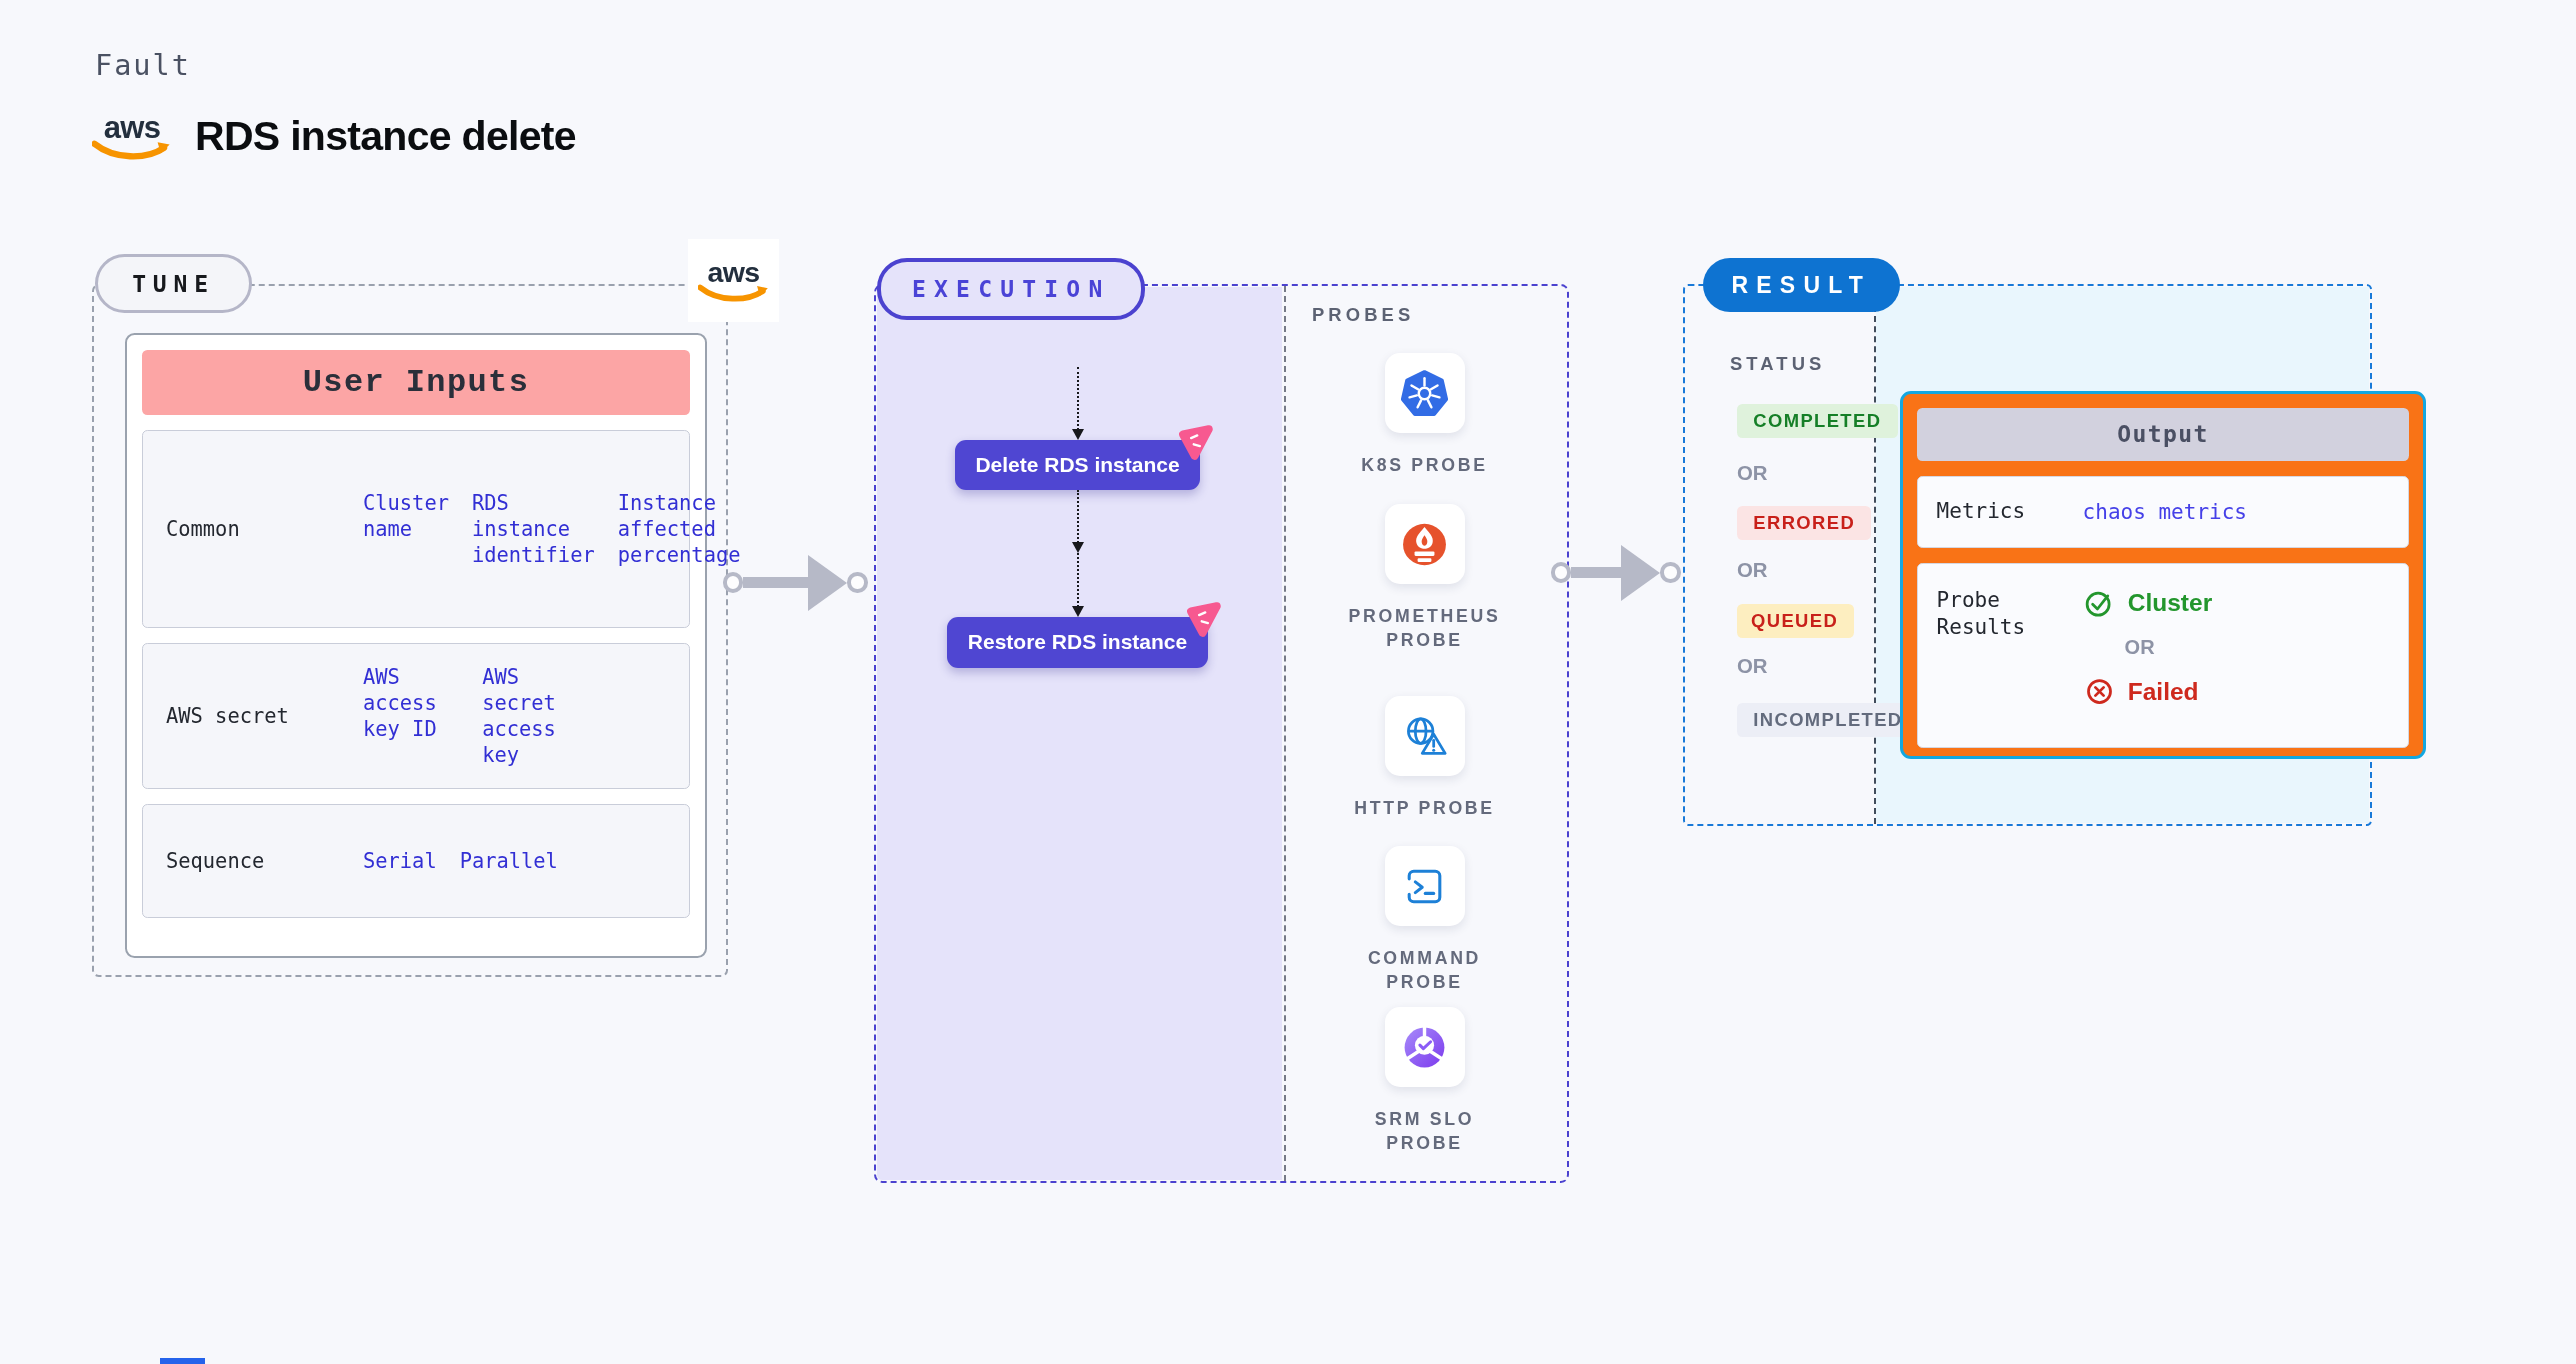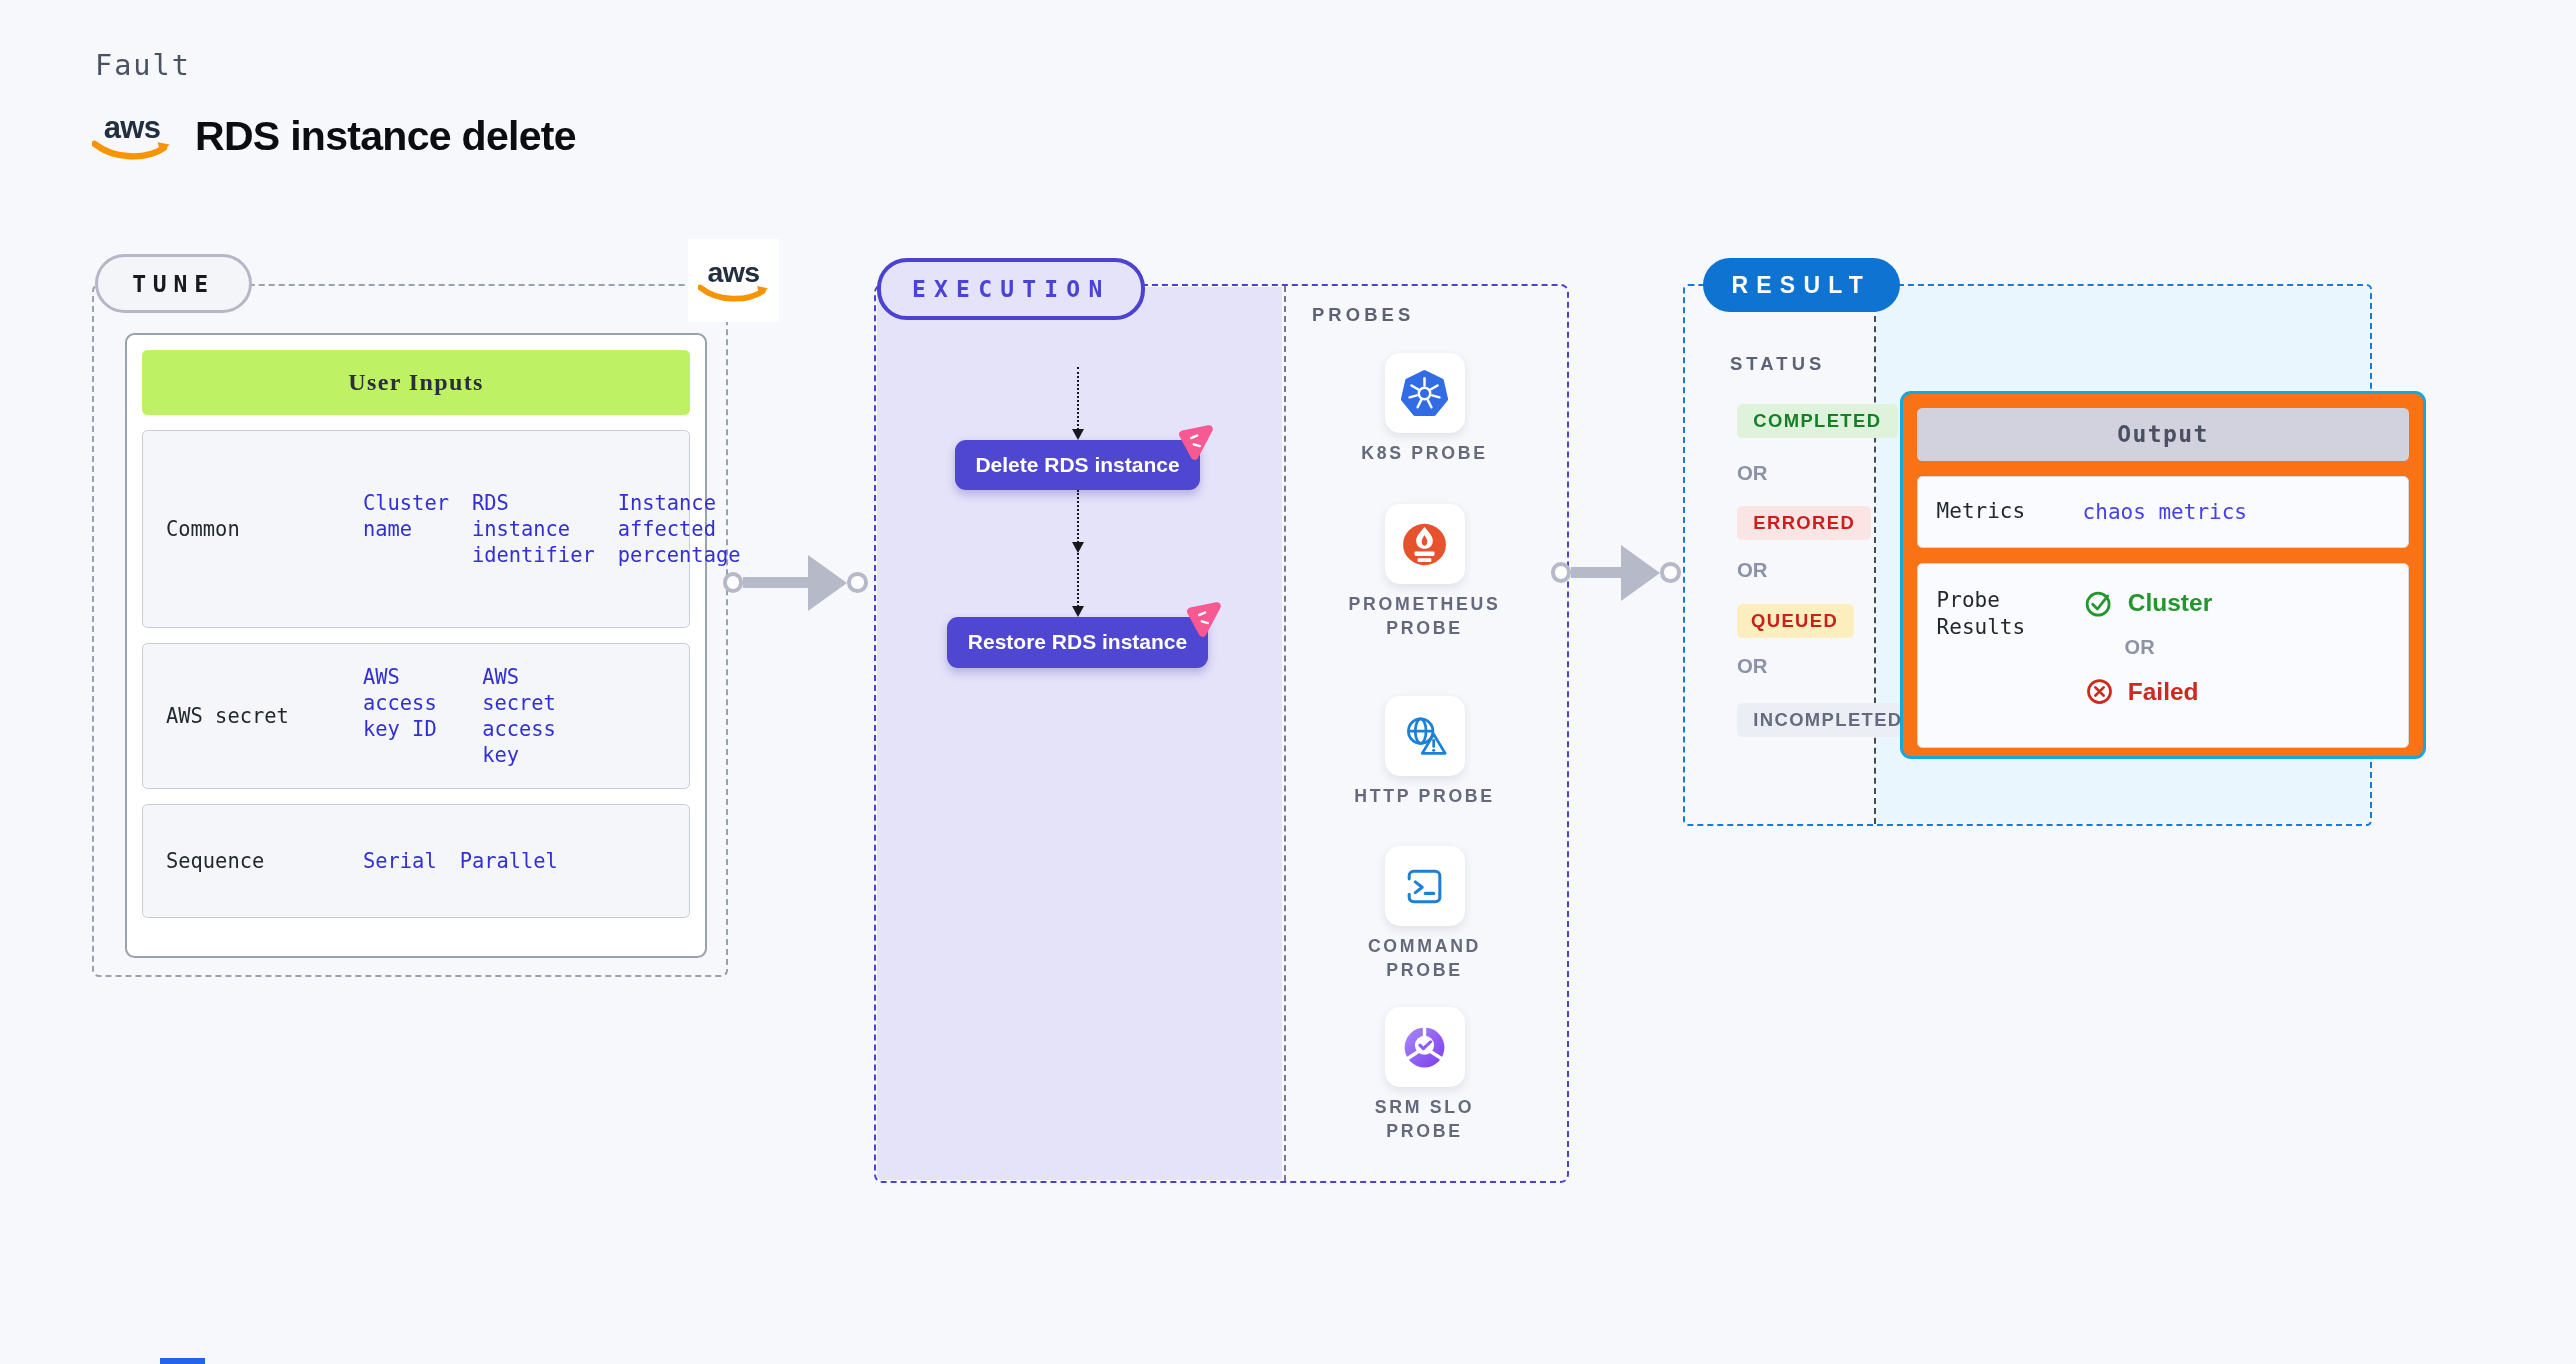--- a/index.html
+++ b/index.html
@@ -30,23 +30,23 @@
 
   
   .tune-rect{left:92px;top:284px;width:636px;height:693px;border:2px dashed #9aa1ae;border-radius:6.8px;}
   .tune-pill{left:95px;top:254px;width:151px;height:53px;background:#f4f5f9;border:3.4px solid #b5b6c8;
              font-size:23px;font-weight:700;letter-spacing:6.8px;color:#17191d;
              font-family:"DejaVu Sans Mono","Liberation Mono",monospace;}
   .aws-logo-sm-wrap{position:absolute;left:688px;top:239px;width:91px;height:83px;background:#ffffff;
                     display:flex;align-items:center;justify-content:center;}
   .inputs-card{position:absolute;left:125px;top:333px;width:582px;height:625px;background:#fff;
                border:2.7px solid #9aa2ae;border-radius:9.5px;box-sizing:border-box;padding:15px;}
-  .inputs-header{height:65px;background:#bef264;border-radius:5.4px;display:flex;align-items:center;justify-content:center;
-                 font-size:24px;font-weight:700;letter-spacing:1.4px;color:#2a2f3a;
-                 font-family:Liberation Serif, serif;}
+  .inputs-header{height:65px;background:#fca5a5;border-radius:5.4px;display:flex;align-items:center;justify-content:center;
+                 font-size:32px;font-weight:700;letter-spacing:1.4px;color:#2a2f3a;
+                 font-family:Liberation Mono, monospace;}
   .input-row{background:#f5f6fa;border:1.4px solid #c9cdd9;border-radius:5.4px;box-sizing:border-box;
              display:flex;align-items:center;margin-top:15px;padding-left:23px;}
   .input-row .rlabel{flex:0 0 197px;font-size:20.4px;color:#23272f;
                      font-family:"DejaVu Sans Mono","Liberation Mono",monospace;}
   .input-row .rvalues{width:238px;display:flex;flex-direction:row;gap:23px;}
   .input-row .rvalues span{font-size:20.4px;line-height:26px;color:#322fd4;
                            font-family:"DejaVu Sans Mono","Liberation Mono",monospace;}
 
   
   .exec-rect{left:874px;top:284px;width:695px;height:899px;border:2px dashed #4b42cf;border-radius:8.2px;}
@@ -62,21 +62,21 @@
             box-shadow:0 4.1px 9.5px rgba(40,30,140,.25);}
   .chaos-badge{position:absolute;top:-16.3px;right:-15px;width:39px;height:39px;}
   .clock-wrap{display:flex;flex-direction:column;align-items:center;}
   .wait-label{margin-top:6.8px;width:204px;text-align:center;font-size:23px;font-weight:700;color:#101114;line-height:27px;}
 
   
   .probes-title{position:absolute;left:1312px;top:304px;font-size:18.4px;font-weight:700;letter-spacing:4.1px;color:#5c6273;}
   .probe-item{position:absolute;width:163px;display:flex;flex-direction:column;align-items:center;}
   .probe-card{width:80px;height:80px;background:#fff;border-radius:15px;box-shadow:0 3.4px 9.5px rgba(30,40,80,.10);
               display:flex;align-items:center;justify-content:center;}
-  .probe-label{margin-top:8px;text-align:center;font-size:17.7px;font-weight:700;letter-spacing:2.7px;color:#646a7c;line-height:24px;}
+  .probe-label{margin-top:20px;text-align:center;font-size:17.7px;font-weight:700;letter-spacing:2.7px;color:#646a7c;line-height:24px;}
 
   
   .result-rect{left:1683px;top:284px;width:689px;height:542px;border:2px dashed #1879d8;border-radius:5.4px;}
   .result-fill{position:absolute;left:191px;top:1.4px;bottom:1.4px;right:1.4px;background:#e9f6fd;}
   .result-divider{position:absolute;left:189px;top:0;bottom:0;width:0;border-left:2px dashed #414c5b;}
   .result-pill{left:1703px;top:258px;height:54px;padding:0 28.5px;background:#0e73d1;
                font-size:23px;font-weight:700;letter-spacing:8.2px;color:#ffffff;}
   .status-title{position:absolute;left:1730px;top:353px;font-size:18.4px;font-weight:700;letter-spacing:4.1px;color:#5c6273;}
   .status-badge{position:absolute;left:1737px;height:34px;line-height:34px;padding:0 16.3px;border-radius:5.4px;
                 font-size:18.4px;font-weight:700;letter-spacing:1.4px;}

